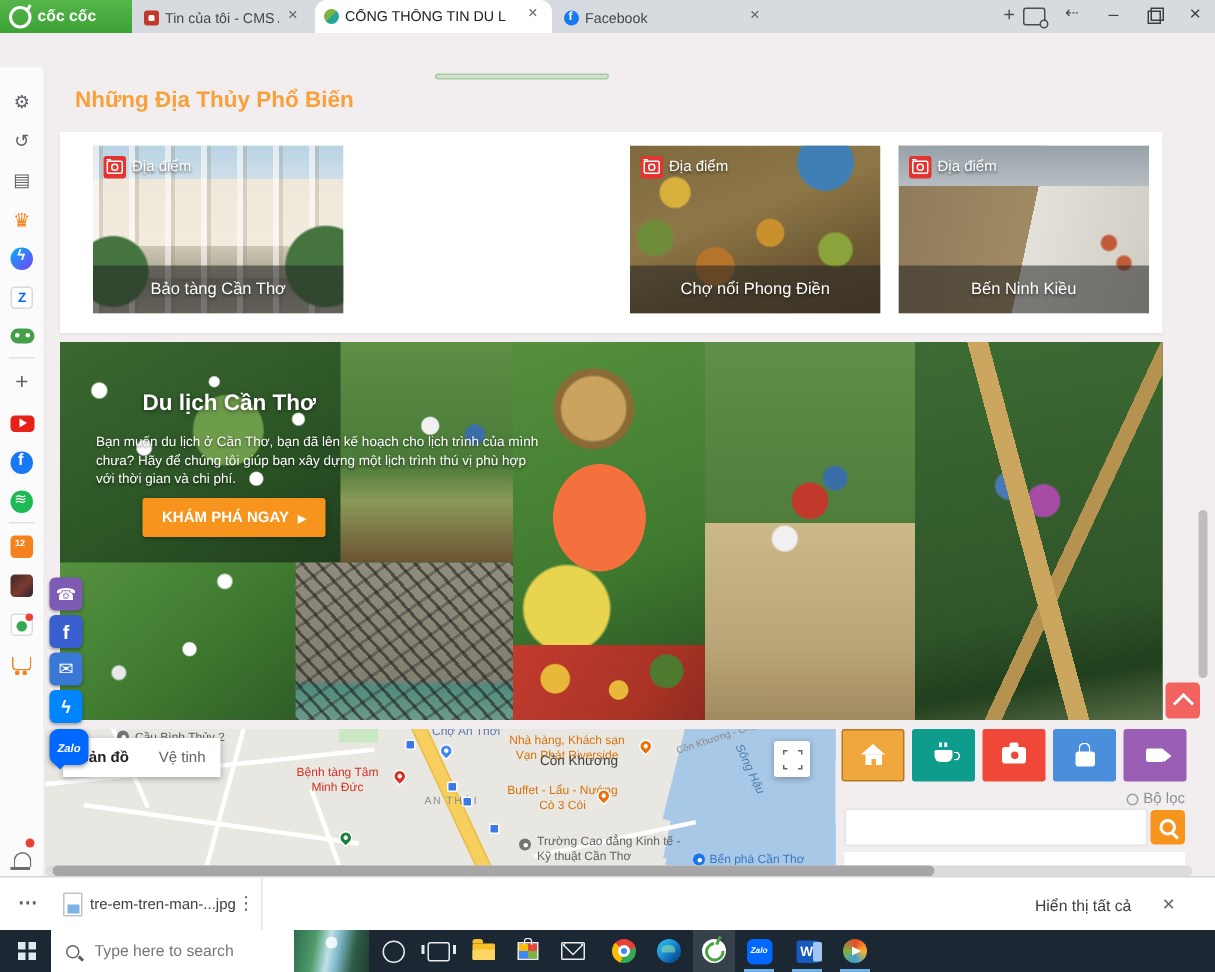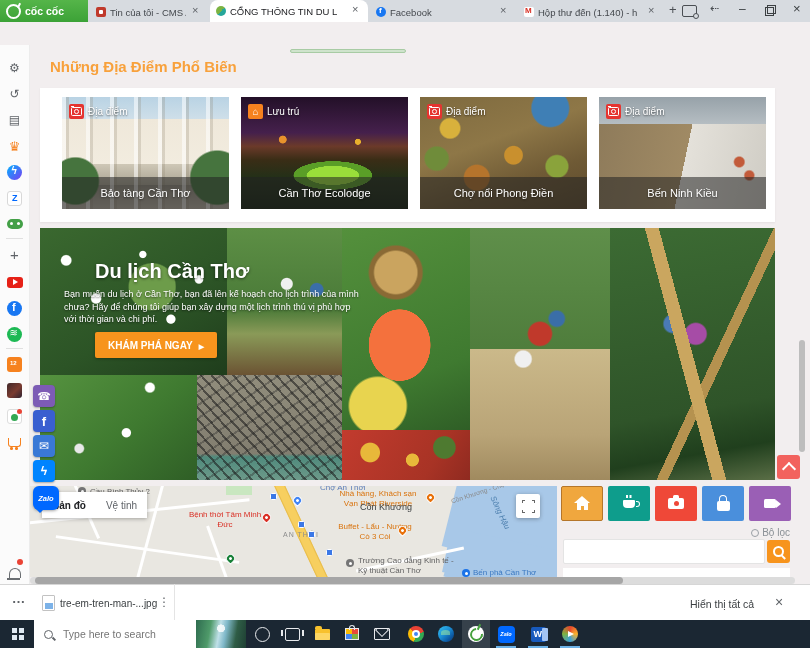--- a/index.html
+++ b/index.html
@@ -180,21 +180,21 @@
     radial-gradient(circle at 38% 52%,#f0f0f0 0 5%,transparent 6%),
     radial-gradient(circle at 62% 36%,#3a6ea8 0 4%,transparent 5%),
     linear-gradient(180deg,#5f8f4a 0%,#4f7d3c 48%,#cbb98a 48%,#b9a477 82%,#a08a5f 100%);}
   .ph-bridge{background:
     linear-gradient(75deg,transparent 44%,#caa65f 44% 50%,transparent 50%),
     linear-gradient(115deg,transparent 58%,#b5924f 58% 62%,transparent 62%),
     radial-gradient(circle at 52% 42%,#a64ca6 0 6%,transparent 7%),
     radial-gradient(circle at 38% 38%,#4a7ab5 0 4.5%,transparent 5.5%),
     linear-gradient(170deg,#3c6b33,#2f5429 70%,#203f1d 86%,#5a6e46 100%);}
   .banner-overlay{position:absolute;left:0;top:0;width:320px;height:160px;z-index:5;}
-  .banner-title{position:absolute;left:55px;top:32px;font-size:20px;font-weight:bold;color:#fff;text-shadow:0 1px 3px rgba(0,0,0,.55);}
+  .banner-title{position:absolute;left:55px;top:32px;font-size:15px;font-weight:bold;color:#fff;text-shadow:0 1px 3px rgba(0,0,0,.55);}
   .banner-desc{position:absolute;left:24px;top:60px;width:296px;font-size:9px;line-height:12.5px;color:#fff;text-shadow:0 1px 2px rgba(0,0,0,.6);}
   .banner-cta{position:absolute;left:55px;top:104px;width:122px;height:26px;background:#f7941d;border-radius:2px;
     display:flex;align-items:center;justify-content:center;gap:6px;color:#fff;font-size:10px;font-weight:bold;box-shadow:0 1px 3px rgba(0,0,0,.3);}
   .cta-arrow::after{content:'▶';font-size:7px;color:#fff;}
 
   
   .social{position:absolute;left:33px;width:22px;height:22px;border-radius:4px;z-index:10;display:flex;align-items:center;justify-content:center;box-shadow:0 1px 2px rgba(0,0,0,.3);}
   .soc-viber{background:#7d5bb5;} .soc-viber::after{content:'☎';color:#fff;font-size:11px;}
   .soc-fb{background:#3a5fd0;} .soc-fb::after{content:'f';color:#fff;font-size:13px;font-weight:bold;}
   .soc-mail{background:#3a78d6;} .soc-mail::after{content:'✉';color:#fff;font-size:12px;}
@@ -331,25 +331,20 @@
     <div class="tab active" style="left:210px;width:158px;">
       <span class="fav fav-tour"></span>
       <span class="tab-title">CỔNG THÔNG TIN DU L</span>
       <span class="tab-close"></span>
     </div>
     <div class="tab" style="left:370px;width:146px;">
       <span class="fav fav-fb"></span>
       <span class="tab-title">Facebook</span>
       <span class="tab-close"></span>
     </div>
-    <div class="tab" style="left:518px;width:146px;">
-      <span class="fav fav-gmail"></span>
-      <span class="tab-title">Hộp thư đến (1.140) - h</span>
-      <span class="tab-close"></span>
-    </div>
     <div class="newtab-btn"></div>
     <div class="cap-icon" style="left:682px;"></div>
     <div class="backdots-icon" style="left:710px;"></div>
     <div class="win-btn wmin" style="left:734px;"></div>
     <div class="win-btn wmax" style="left:760px;"></div>
     <div class="win-btn wclose" style="left:789px;"></div>
   </div>
 
 
   <div class="sidebar">
@@ -400,42 +395,32 @@
     <div class="sb-row" style="top:386px;">
         <span class="cart"></span>
       </div>
     <div class="sb-row" style="top:517px;">
       <span class="bell"></span>
       <span class="bell-dot"></span>
     </div>
   </div>
 
   <div class="artifact"></div>
-  <div class="section-title">Những Địa Điểm Phổ Biến</div>
+  <div class="section-title">Những Địa Thủy Phổ Biến</div>
 
   <div class="cards-panel">
     <div class="card" style="left:22px;">
       <div class="photo ph-museum"></div>
       <div class="badge">
         <span class="badge-box badge-red">
             <span class="cam-g"></span>
           </span>
         <span class="badge-label">Địa điểm</span>
       </div>
       <div class="card-title">Bảo tàng Cần Thơ</div>
-    </div>
-    <div class="card" style="left:201px;">
-      <div class="photo ph-ecolodge"></div>
-      <div class="badge">
-        <span class="badge-box badge-orange">
-            <span class="home-g"></span>
-          </span>
-        <span class="badge-label">Lưu trú</span>
-      </div>
-      <div class="card-title">Cần Thơ Ecolodge</div>
     </div>
     <div class="card" style="left:380px;">
       <div class="photo ph-market"></div>
       <div class="badge">
         <span class="badge-box badge-red">
             <span class="cam-g"></span>
           </span>
         <span class="badge-label">Địa điểm</span>
       </div>
       <div class="card-title">Chợ nổi Phong Điền</div>
@@ -485,25 +470,25 @@
     <div class="road" style="left:25px;top:62px;width:185px;height:3px;transform:rotate(8deg);"></div>
     <div class="road" style="left:118px;top:-8px;width:3px;height:112px;transform:rotate(15deg);"></div>
     <div class="road" style="left:188px;top:38px;width:3px;height:70px;transform:rotate(-20deg);"></div>
     <div class="road" style="left:325px;top:72px;width:110px;height:3px;transform:rotate(-12deg);"></div>
     <div class="road" style="left:55px;top:-5px;width:3px;height:60px;transform:rotate(-24deg);"></div>
     <div class="road-main"></div>
     <div style="position:absolute;left:196px;top:0;width:26px;height:9px;background:#c9e7c0;"></div>
 
     <span class="poi-dot dot-gray" style="left:48px;top:1px;"></span>
     <span class="map-label ml-gray" style="left:60px;top:1px;">Cầu Bình Thủy 2</span>
-    <span class="map-label ml-blue" style="left:258px;top:-3px;margin-left:32px;">Chợ An Thới</span>
+    <span class="map-label ml-blue" style="left:258px;top:-3px;">Chợ An Thới</span>
     <span class="map-label ml-orange" style="left:303px;top:3px;width:90px;">Nhà hàng, Khách sạn Vạn Phát Riverside</span>
     <span class="poi-pin pin-o" style="left:396px;top:7px;"></span>
     <span class="map-label ml-dark" style="left:330px;top:17px;">Cồn Khương</span>
-    <span class="map-label ml-red" style="left:158px;top:24px;width:74px;">Bệnh thời Tâm Minh Đức</span>
+    <span class="map-label ml-red" style="left:158px;top:24px;width:74px;">Bệnh tàng Tâm Minh Đức</span>
     <span class="poi-pin pin-r" style="left:232px;top:27px;"></span>
     <span class="map-label ml-area" style="left:253px;top:44px;">AN THỚI</span>
     <span class="map-label ml-orange" style="left:305px;top:36px;width:80px;">Buffet - Lẩu - Nướng Cò 3 Còi</span>
     <span class="poi-pin pin-o" style="left:368px;top:40px;"></span>
     <span class="poi-dot dot-gray" style="left:316px;top:73px;"></span>
     <span class="map-label ml-gray" style="left:328px;top:70px;width:102px;text-align:left;">Trường Cao đẳng Kinh tế - Kỹ thuật Cần Thơ</span>
     <span class="poi-dot dot-blue" style="left:432px;top:83px;"></span>
     <span class="map-label ml-blue2" style="left:443px;top:82px;">Bến phà Cần Thơ</span>
     <span class="map-label ml-water" style="left:452px;top:22px;transform:rotate(65deg);">Sông Hậu</span>
     <span class="map-label ml-road" style="left:420px;top:2px;transform:rotate(-18deg);">Cồn Khương - Chợ</span>

